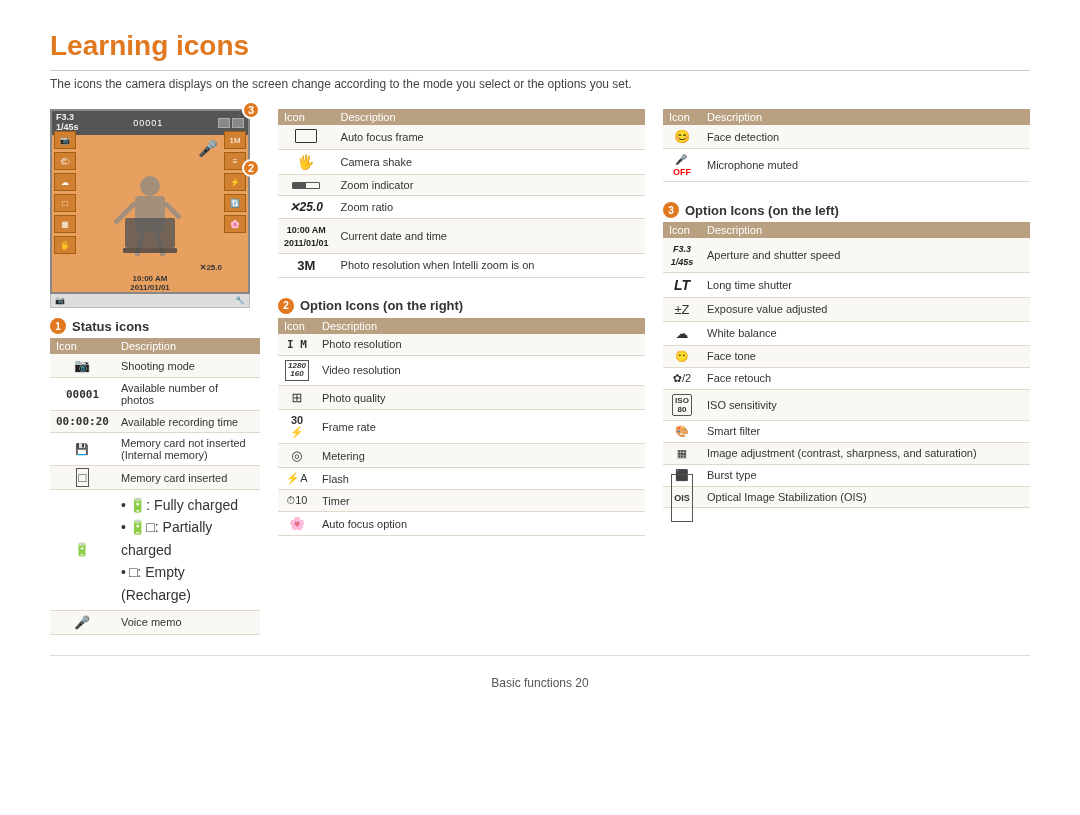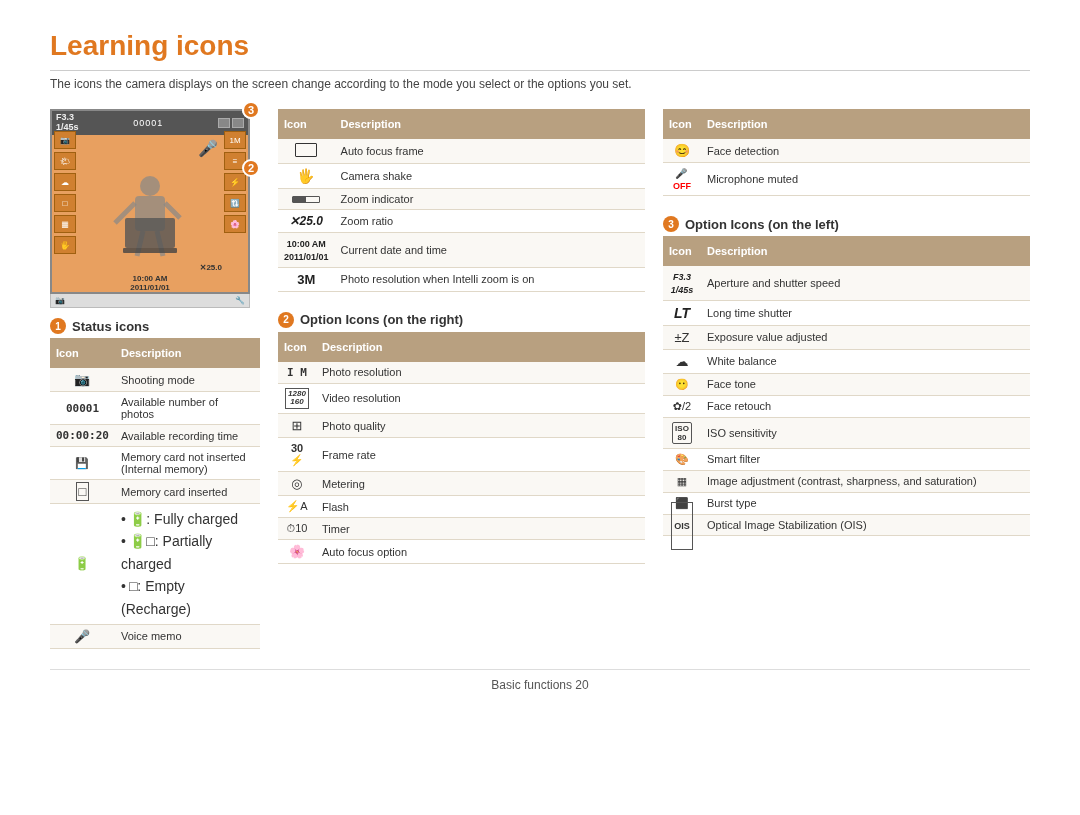--- a/index.html
+++ b/index.html
@@ -139,22 +139,22 @@
     }
     table {
       width: 100%;
       border-collapse: collapse;
       font-size: 11px;
     }
     thead tr th {
       background: #b8a080;
       color: #fff;
       text-align: left;
-      padding: 9px 6px;
-      font-weight: bold;
+      padding: 2px 6px;
+      font-weight: normal;
       font-size: 11px;
     }
     tbody tr td {
       padding: 4px 6px;
       border-bottom: 1px solid #e0d8c8;
       vertical-align: middle;
     }
     tbody tr:nth-child(odd) td { background: #faf8f4; }
     tbody tr:nth-child(even) td { background: #fff; }
     .icon-cell {
@@ -222,21 +222,21 @@
     }
     .smart-filter-icon { font-size: 11px; }
     .adj-icon { font-size: 11px; }
     .burst-icon { font-size: 11px; }
     .footer {
       text-align: center;
       margin-top: 12px;
       font-size: 12px;
       color: #555;
       border-top: 1px solid #ddd;
-      padding-top: 8px;
+      padding-top: 20px;
     }
     .col-mid { min-width: 215px; }
     .col-right { min-width: 240px; }
     .section-wrap { margin-bottom: 8px; }
     .cam-f-text { font-size: 9px; color: #eee; font-weight: bold; line-height: 1.1; }
     .preview-wrapper {
       position: relative;
       display: inline-block;
     }
     .badge-1 {

